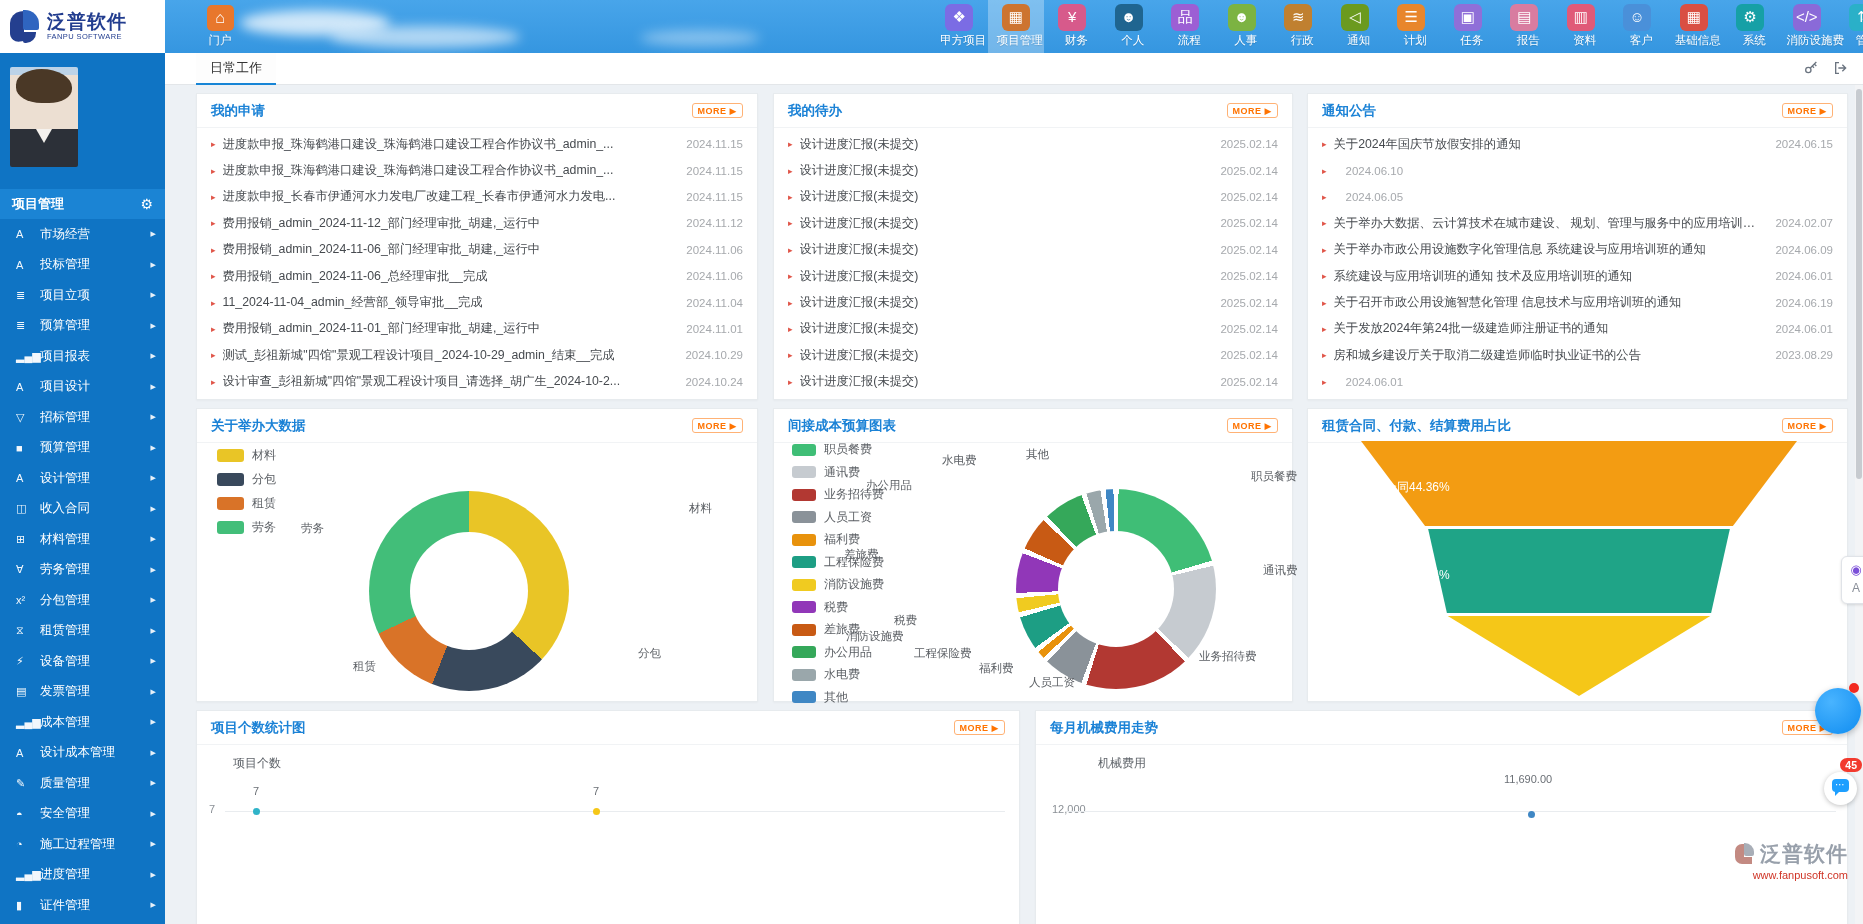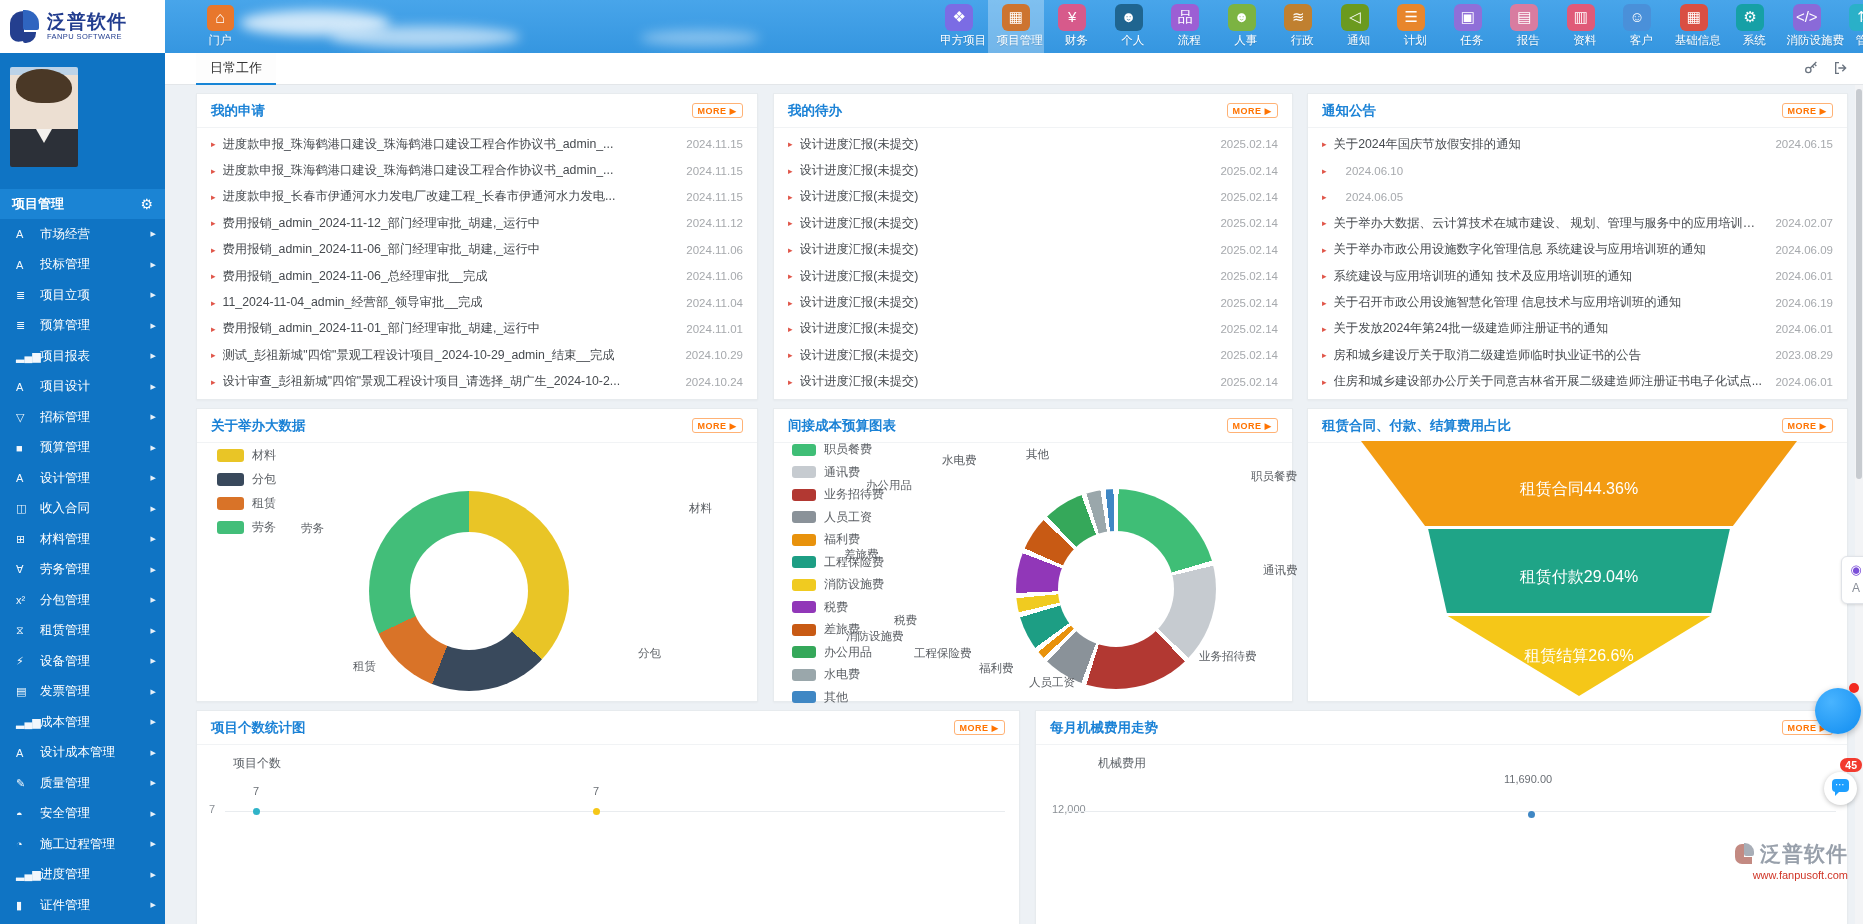--- a/index.html
+++ b/index.html
@@ -64,21 +64,21 @@
   .legend.compact .lgi { margin-bottom:5.5px; }
   .legend.compact .sw { width:24px; height:12px; }
 
   .donut { position:absolute; border-radius:50%; }
   .donut:after { content:""; position:absolute; background:#fff; border-radius:50%; left:50%; top:50%; transform:translate(-50%,-50%); }
   .d1:after { width:118px; height:118px; }
   .d2:after { width:116px; height:116px; }
   .clabel { position:absolute; font-size:11.5px; color:#5a5e63; white-space:nowrap; }
 
   .funnel-seg { position:absolute; left:0; width:100%; }
-  .funnel-lab { position:absolute; width:100%; text-align:center; color:#fff; font-size:16px; }
+  .funnel-lab { position:absolute; width:100%; color:#fff; font-size:12px; }
 
   .axis-note { position:absolute; font-size:12px; color:#5f646a; }
   .tick { position:absolute; font-size:11px; color:#8b9096; }
   .gline { position:absolute; height:1px; background:#e9ecef; }
   .pt { position:absolute; width:7px; height:7px; border-radius:50%; }
   .ptlab { position:absolute; font-size:11px; color:#6a6f75; }
 
   
   .scrollbar { position:absolute; right:0; top:85px; width:8px; height:839px; background:#f3f4f6; }
   .scrollbar .thumb { position:absolute; top:4px; left:1px; width:6px; height:390px; background:#c7cbd0; border-radius:3px; }
@@ -482,21 +482,20 @@
         <span class="txt">关于发放2024年第24批一级建造师注册证书的通知</span>
         <span class="dt">2024.06.01</span>
       </div>
       <div class="lrow">
         <span class="blt">▸</span>
         <span class="txt">房和城乡建设厅关于取消二级建造师临时执业证书的公告</span>
         <span class="dt">2023.08.29</span>
       </div>
       <div class="lrow">
         <span class="blt">▸</span>
-        <span class="txt">住房和城乡建设部办公厅关于同意吉林省开展二级建造师注册证书电子化试点...</span>
         <span class="dt">2024.06.01</span>
       </div>
     </div>
 </div>
 
 <div class="panel" style="left:196px; top:408px; width:562px; height:294px;">
   <div class="ptitle">
     <span class="t">关于举办大数据</span>
     <span class="more"><span>MORE</span> ▶</span>
   </div>

